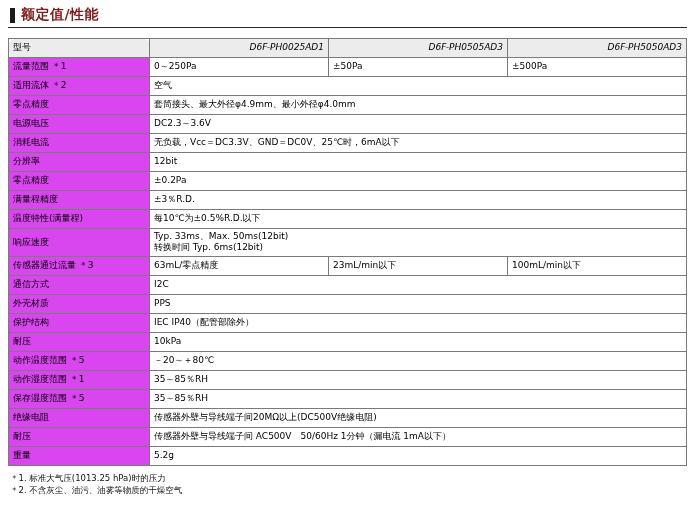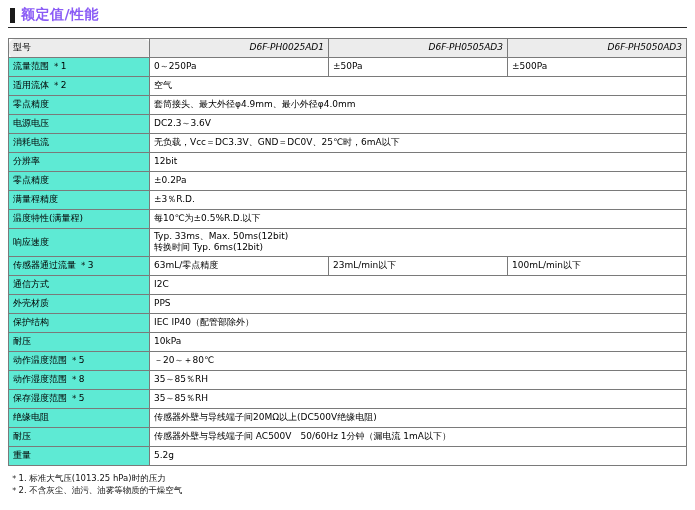--- a/index.html
+++ b/index.html
@@ -33,41 +33,41 @@
   .heading-bar {
     width: 5px;
     height: 15px;
     background: #1a1a1a;
     display: inline-block;
   }
   .heading-text {
     font-size: 14px;
     font-weight: bold;
     letter-spacing: 0.5px;
-    color: #8b5cf6;
+    color: #7f1d1d;
   }
   
   table.spec {
     border-collapse: collapse;
     width: 679px;
     table-layout: fixed;
     font-size: 9px;
   }
   table.spec td {
     border: 1px solid #7a7a7a;
     padding: 2px 4px;
     vertical-align: middle;
     line-height: 1.25;
     height: 14px;
   }
   td.rowhead {
     width: 132px;
     text-align: left;
     font-size: 9px;
-    background: #5eead4;
+    background: #d946ef;
     white-space: nowrap;
   }
   td.val {
     text-align: left;
     font-size: 9px;
   }
   td.hdr {
     text-align: right;
     font-style: italic;
     font-size: 9px;
@@ -198,21 +198,21 @@
         <td class="rowhead">耐压</td>
         <td class="val" colspan="3">10kPa</td>
       </tr>
 
       <tr>
         <td class="rowhead">动作温度范围 ＊5</td>
         <td class="val" colspan="3">－20～＋80℃</td>
       </tr>
 
       <tr>
-        <td class="rowhead">动作湿度范围 ＊8</td>
+        <td class="rowhead">动作湿度范围 ＊1</td>
         <td class="val" colspan="3">35～85％RH</td>
       </tr>
 
 
       <tr>
         <td class="rowhead">保存湿度范围 ＊5</td>
         <td class="val" colspan="3">35～85％RH</td>
       </tr>
 
       <tr>

